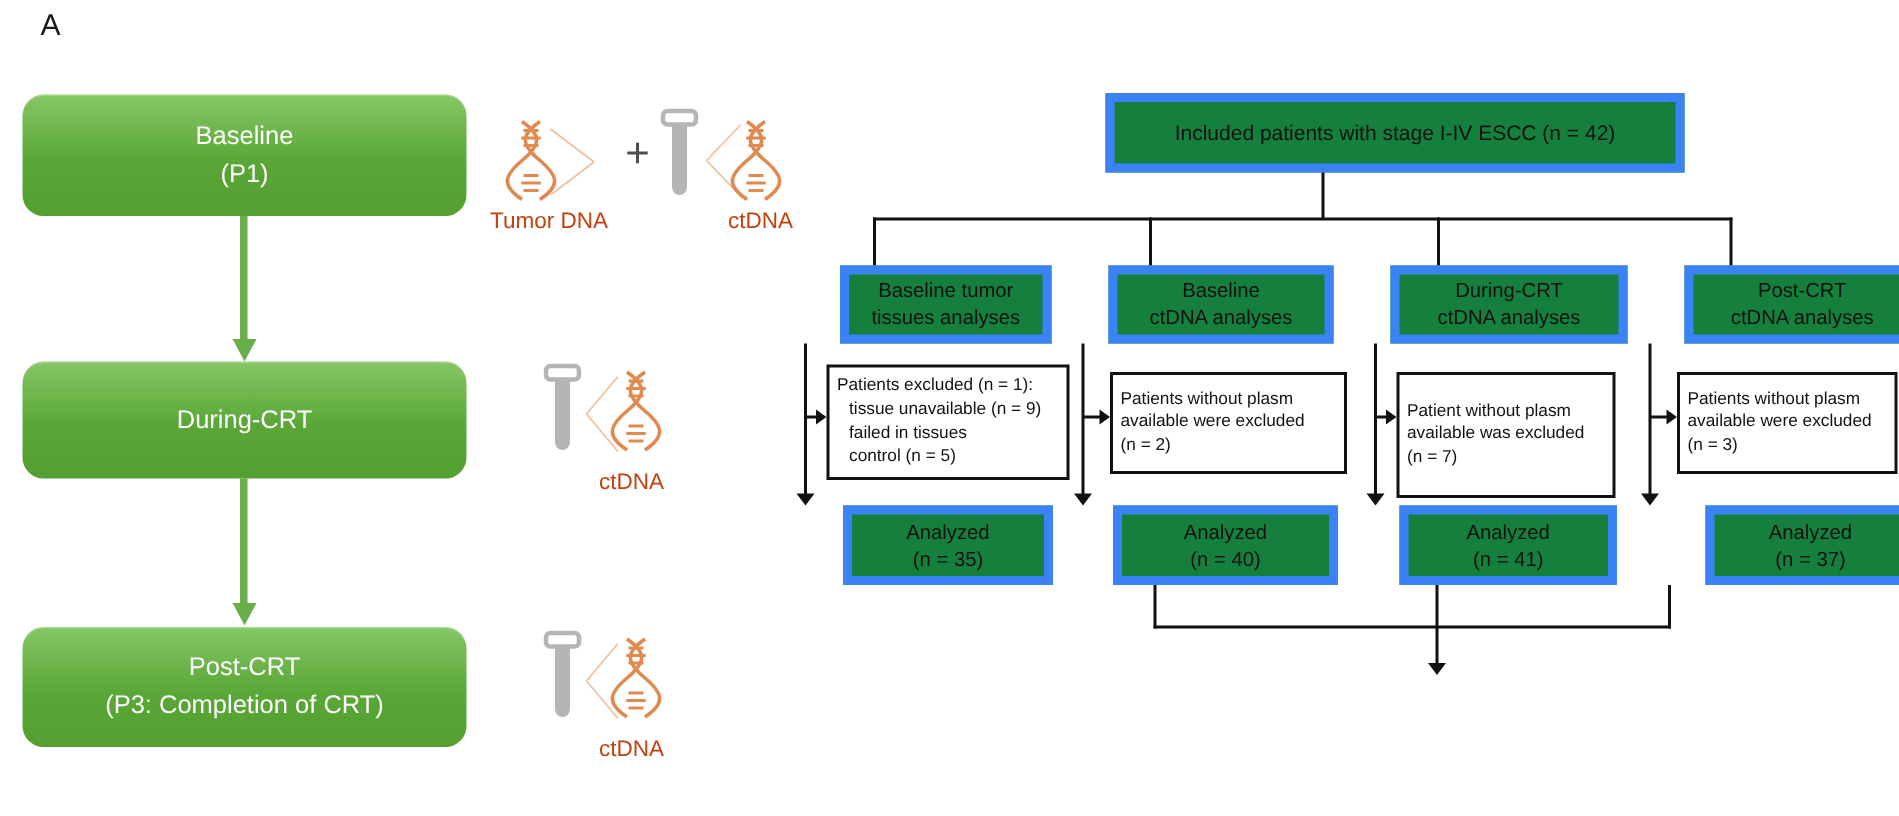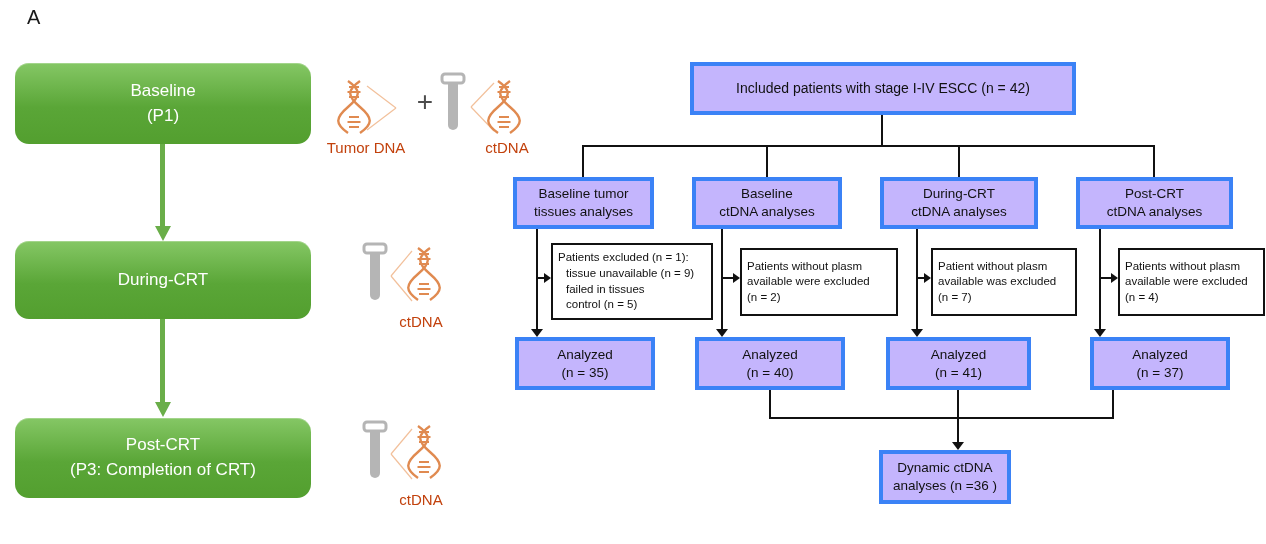--- a/index.html
+++ b/index.html
@@ -17,23 +17,23 @@
     box-shadow:inset 0 1px 0 rgba(255,255,255,.25);
   }
   .gbox sup{font-size:10px;}
   .garrow-shaft{position:absolute;width:5px;background:#6aae49;}
   .garrow-head{position:absolute;width:0;height:0;border-left:8px solid transparent;border-right:8px solid transparent;border-top:15px solid #6aae49;}
   .icon-label{position:absolute;font-size:15px;color:#c2410c;text-align:center;}
   .plus-sign{position:absolute;font-size:28px;color:#4d4d4d;width:30px;text-align:center;}
   .fan{position:absolute;overflow:visible;}
   
   .fbox{
-    position:absolute;box-sizing:border-box;background:#c4b5fd;border:4px solid #3b82f6;
+    position:absolute;box-sizing:border-box;background:#15803d;border:6px solid #3b82f6;
     display:flex;flex-direction:column;align-items:center;justify-content:center;
-    text-align:center;font-size:13.5px;line-height:1.32;color:#111;
+    text-align:center;font-size:13.5px;line-height:1.32;color:#111;margin-left:47px;
   }
   .fbox.top{font-size:14px;}
   .wbox{
     position:absolute;box-sizing:border-box;background:#fff;border:2px solid #111;
     display:flex;flex-direction:column;justify-content:center;
     font-size:11.5px;line-height:1.35;color:#111;padding:4px 5px;text-align:left;
   }
   .wbox .ln.indent{padding-left:8px;}
   .vline{position:absolute;width:2px;background:#111;}
   .hline{position:absolute;height:2px;background:#111;}
@@ -201,29 +201,29 @@
     <div class="ln">Patients excluded (n = 1):</div>
     <div class="ln indent">tissue unavailable (n = 9)</div>
     <div class="ln indent">failed in tissues</div>
     <div class="ln indent">control (n = 5)</div>
   </div>
   <div class="wbox" style="left:740px;top:248px;width:158px;height:68px;">
     <div class="ln">Patients without plasm</div>
     <div class="ln">available were excluded</div>
     <div class="ln">(n = 2)</div>
   </div>
-  <div class="wbox" style="left:931px;top:248px;width:146px;height:68px;">
+  <div class="wbox" style="left:931px;top:248px;width:146px;height:84px;">
     <div class="ln">Patient without plasm</div>
     <div class="ln">available was excluded</div>
     <div class="ln">(n = 7)</div>
   </div>
   <div class="wbox" style="left:1118px;top:248px;width:147px;height:68px;">
     <div class="ln">Patients without plasm</div>
     <div class="ln">available were excluded</div>
-    <div class="ln">(n = 4)</div>
+    <div class="ln">(n = 3)</div>
   </div>
 
   <div class="fbox" style="left:515px;top:337px;width:140px;height:53px;">
     <div>Analyzed</div>
     <div>(n = 35)</div>
   </div>
   <div class="fbox" style="left:695px;top:337px;width:150px;height:53px;">
     <div>Analyzed</div>
     <div>(n = 40)</div>
   </div>
@@ -235,18 +235,14 @@
     <div>Analyzed</div>
     <div>(n = 37)</div>
   </div>
 
   <div class="vline" style="left:769px;top:390px;height:29px;"></div>
   <div class="vline" style="left:1112px;top:390px;height:29px;"></div>
   <div class="hline" style="left:769px;top:417px;width:345px;"></div>
   <div class="vline" style="left:957px;top:390px;height:52px;"></div>
   <div class="ah-down" style="left:952px;top:442px;"></div>
 
-  <div class="fbox" style="left:879px;top:450px;width:132px;height:54px;">
-    <div>Dynamic ctDNA</div>
-    <div>analyses (n =36 )</div>
-  </div>
 
 </div>
 
 </body></html>

